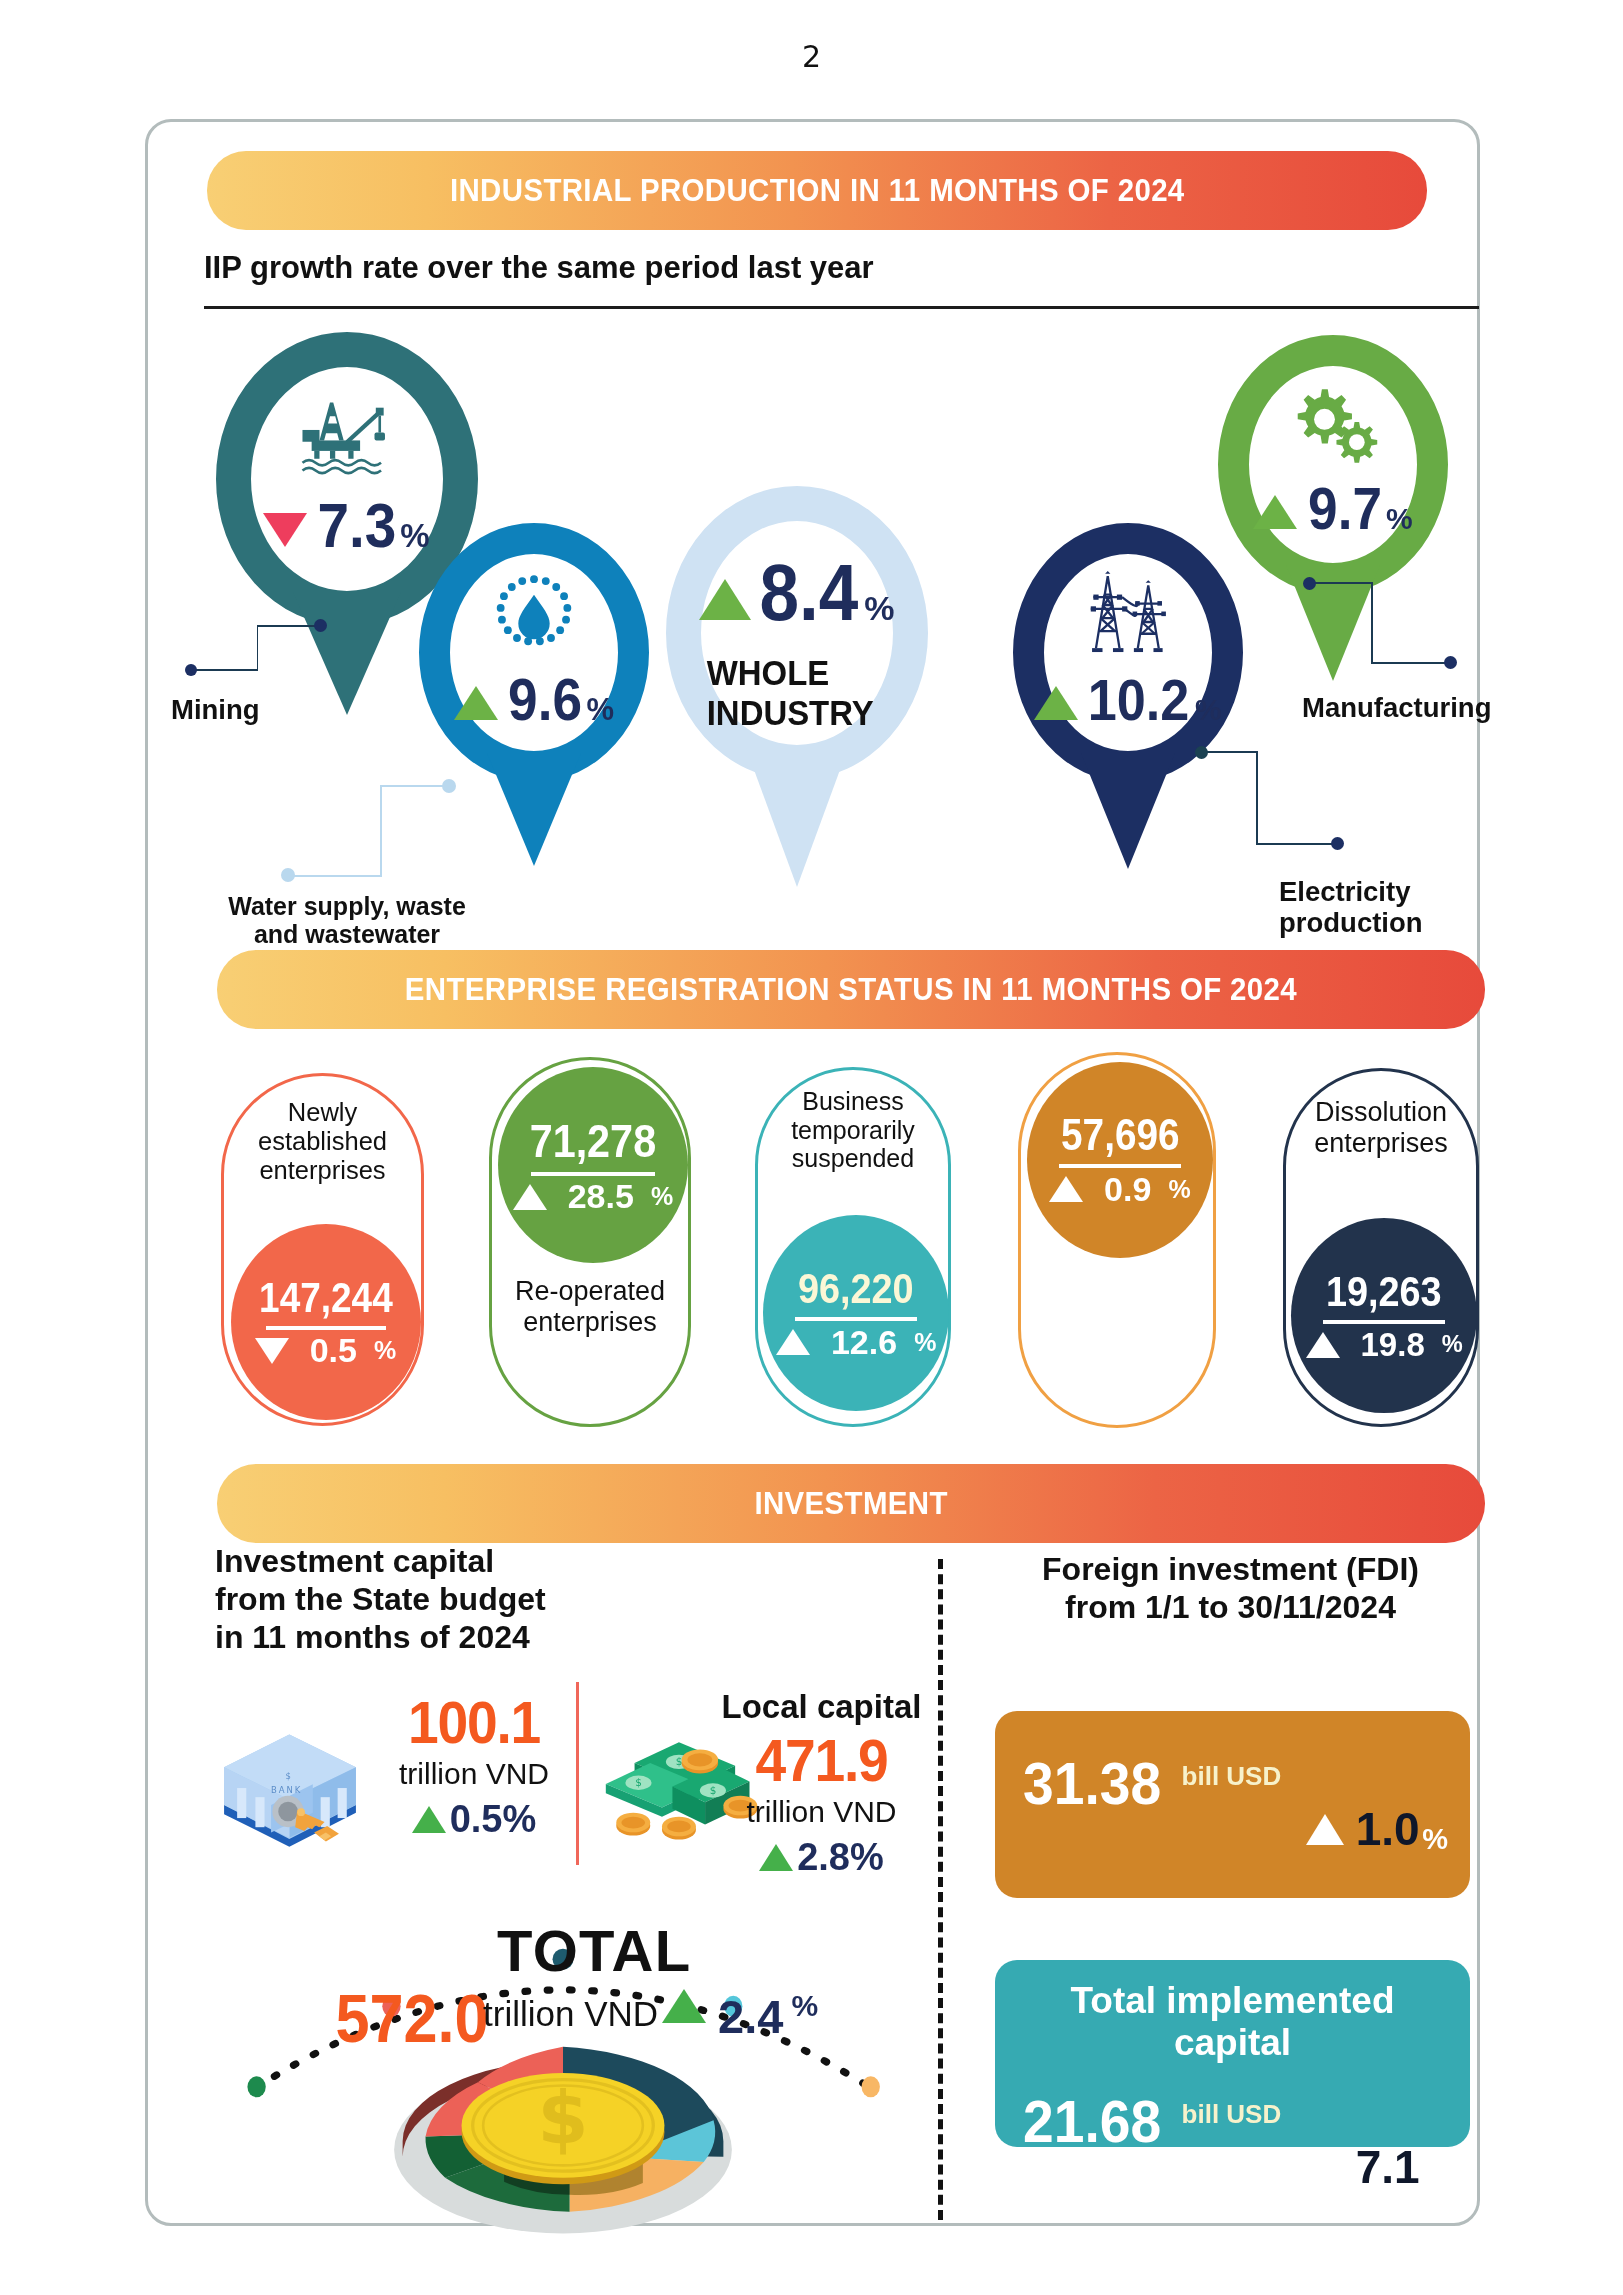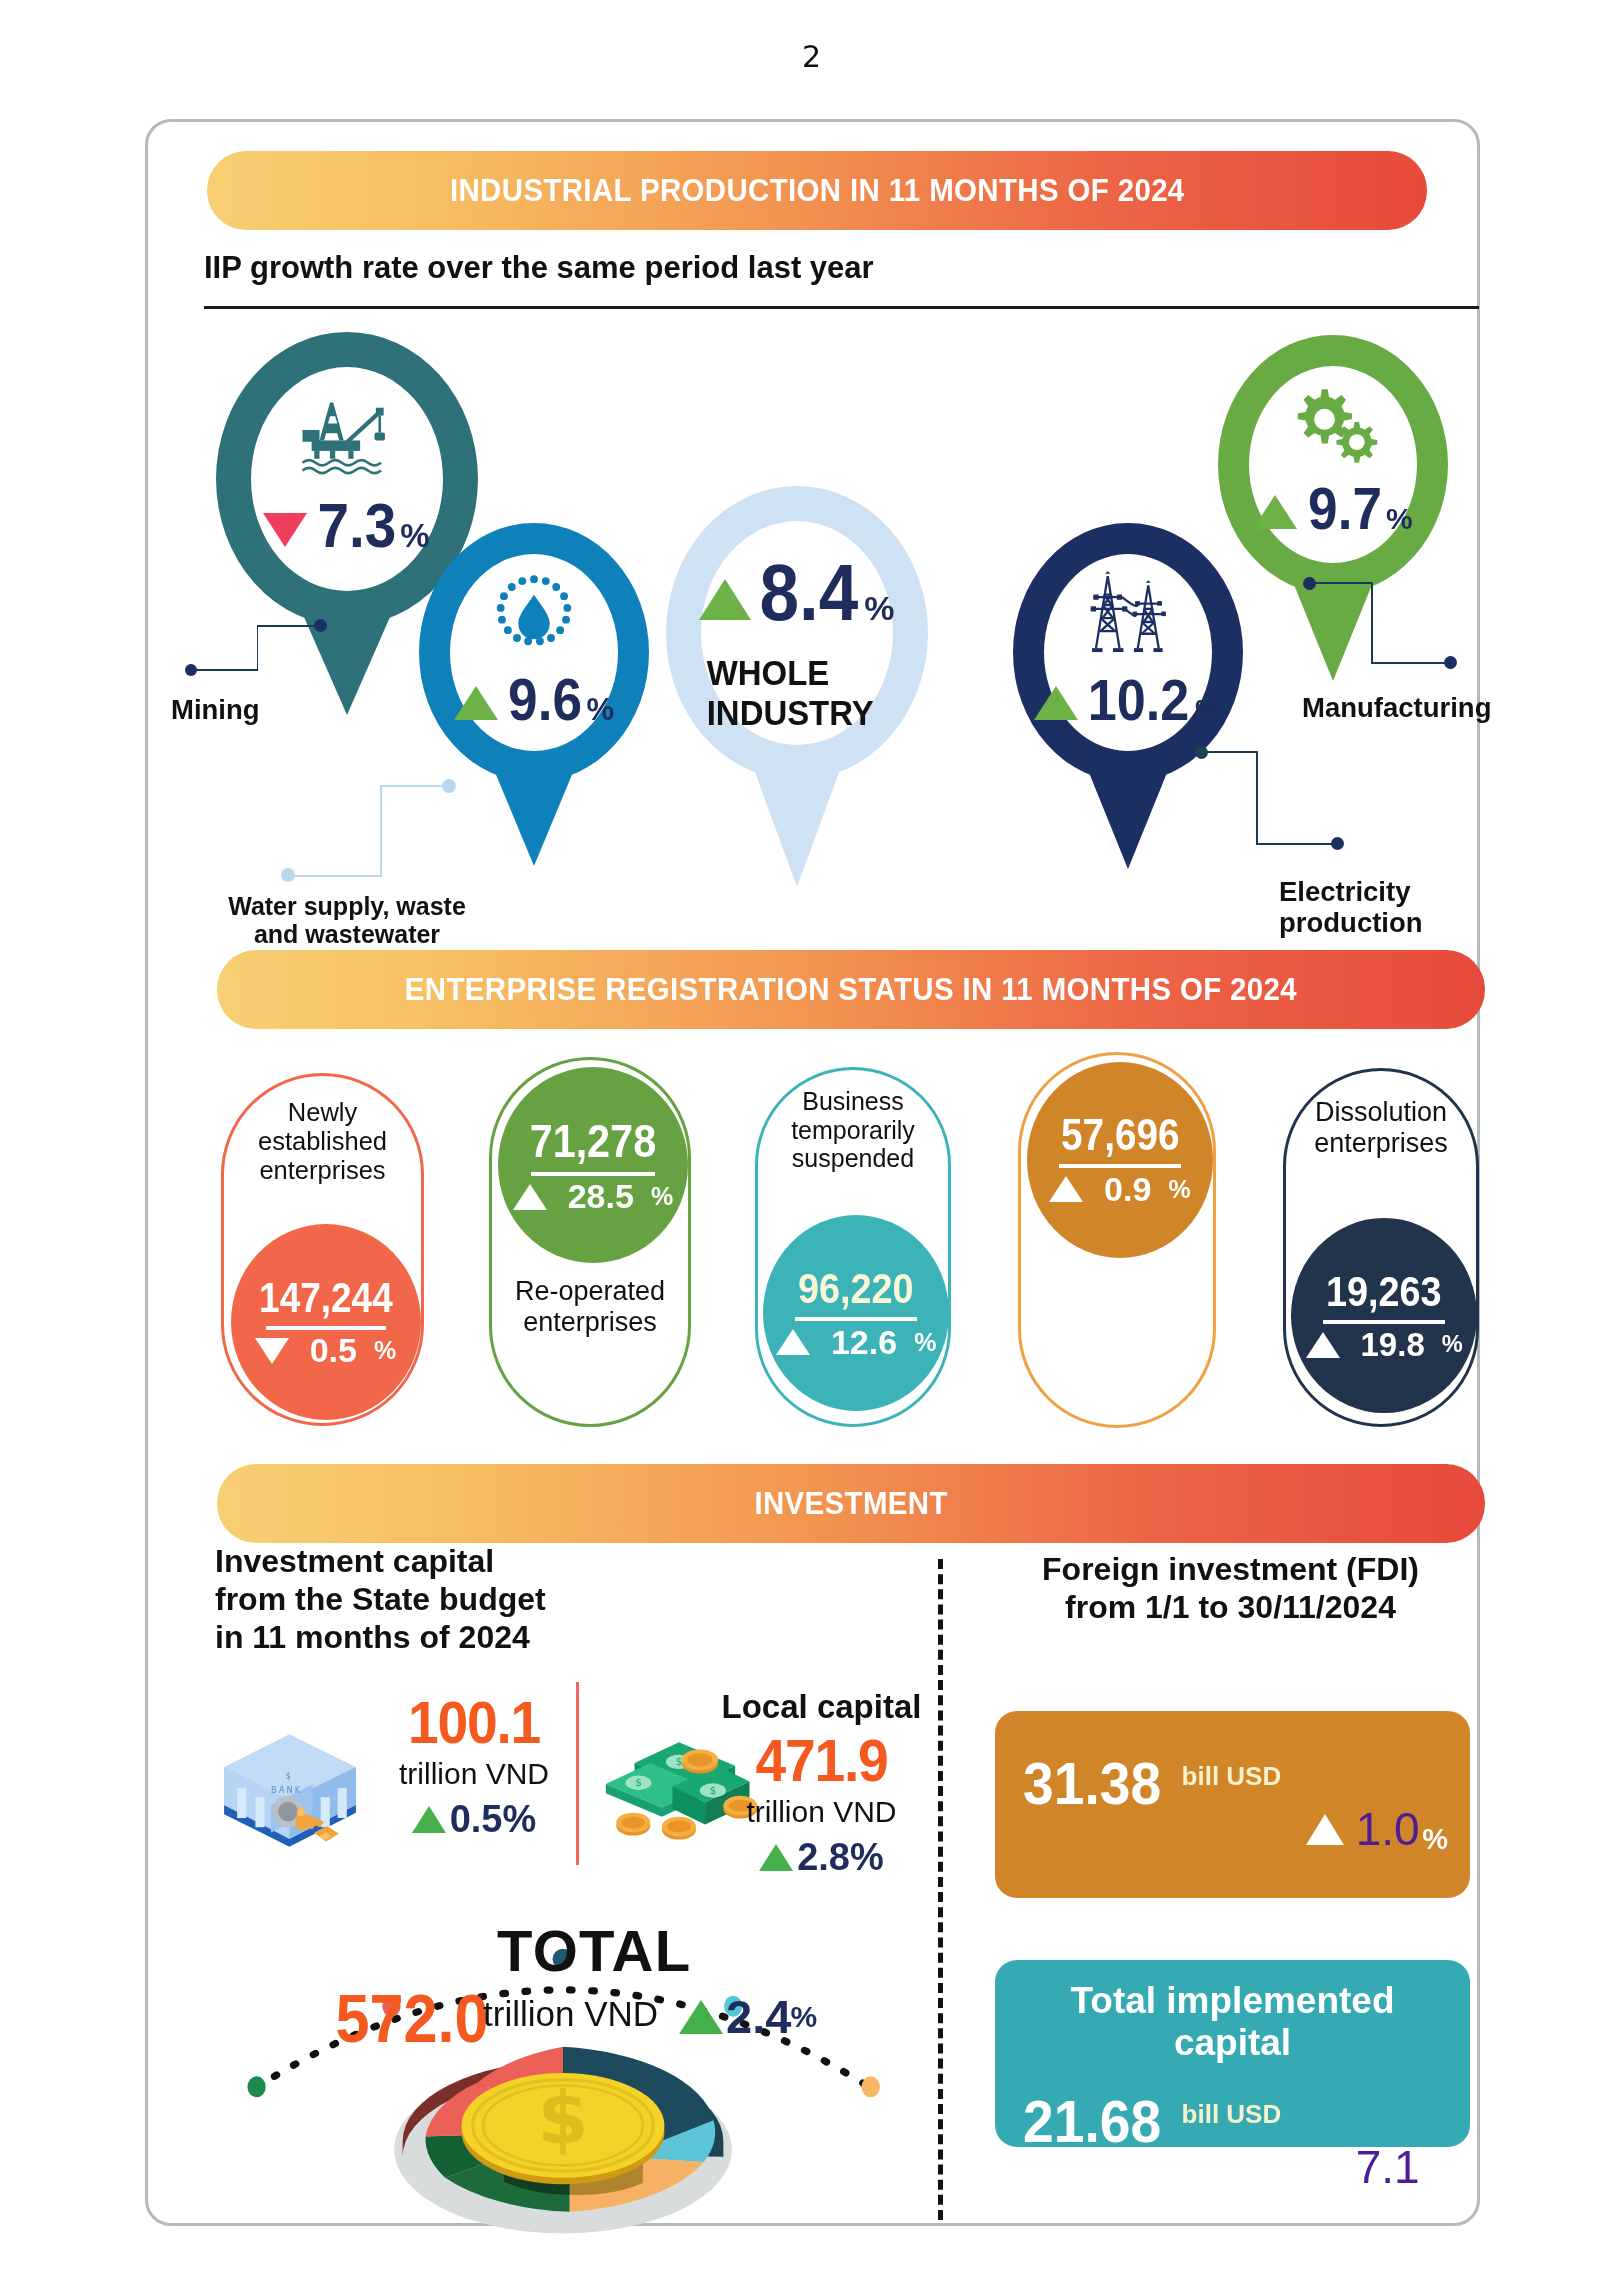--- a/index.html
+++ b/index.html
@@ -61,21 +61,21 @@
   .capblock .cu{font-size:30px;color:#111;}
   .capblock .cg{display:flex;align-items:center;justify-content:center;gap:3.9px;font-size:38px;font-weight:bold;color:#1f2d5c;}
   .gtri{width:0;height:0;border-left:17px solid transparent;border-right:17px solid transparent;border-bottom:27.5px solid #45b04a;}
 
   .fdibox{position:absolute;border-radius:22px;box-sizing:border-box;padding:14.4px 22px;}
   .fdibox .ft{font-size:37px;font-weight:bold;color:#fff;text-align:center;}
   .fdibox .fv{font-size:60px;font-weight:bold;color:#fff;transform:scaleX(.92);display:inline-block;}
   .fdibox .fu{font-size:26px;font-weight:bold;color:#f7f2cb;}
   .fdibox .fg{display:flex;align-items:center;justify-content:flex-end;gap:11.8px;}
   .fdibox .fg .wtri{border-left:19.6px solid transparent;border-right:19.6px solid transparent;border-bottom:31px solid #fff;}
-  .fdibox .fg .fgv{font-size:46px;font-weight:normal;color:#4c1d95;}
+  .fdibox .fg .fgv{font-size:46px;font-weight:bold;color:#0f172a;}
   .fdibox .fg .fgp{font-size:29px;font-weight:bold;color:#fff;}
 </style>
 </head>
 <body>
 
 <div class="page-num">2</div>
 
 <div class="card">
 
   <div class="banner" style="left:59px;top:29px;width:1220px;">
@@ -408,21 +408,21 @@
   <ellipse cx="62" cy="308" rx="14" ry="16" fill="#1d8a4d"></ellipse>
   <ellipse cx="268" cy="185" rx="14" ry="16" fill="#ec6157"></ellipse>
   <ellipse cx="530" cy="113" rx="16" ry="16" fill="#1e5b6e"></ellipse>
   <ellipse cx="790" cy="185" rx="14" ry="16" fill="#54c6da"></ellipse>
   <ellipse cx="1000" cy="308" rx="14" ry="16" fill="#f8b765"></ellipse>
 </svg>
 
 <div style="position:absolute;left:497px;top:1917px;font-size:58px;font-weight:bold;color:#111;letter-spacing:1.3px;">TOTAL</div>
 <div style="position:absolute;left:327px;top:1979px;font-size:68px;font-weight:bold;color:#f4591f;transform:scaleX(.9);">572.0</div>
 <div style="position:absolute;left:483px;top:1994px;font-size:35px;color:#111;">trillion VND</div>
-<div style="position:absolute;left:679px;top:1989px;display:flex;align-items:center;gap:3px;">
+<div style="position:absolute;left:662px;top:1989px;display:flex;gap:12px;">
   <span class="gtri" style="border-left:22px solid transparent;border-right:22px solid transparent;border-bottom:34px solid #45b04a;"></span>
   <span style="font-size:47px;font-weight:bold;color:#1f2d5c;">2.4</span>
   <span style="font-size:30px;font-weight:bold;color:#1f2d5c;margin-left:-3.9px;">%</span>
 </div>
 
 <svg style="position:absolute;left:373px;top:2022px;" width="380" height="216" viewBox="0 0 580 330">
   <ellipse cx="290" cy="195" rx="258" ry="128" fill="#d8dcdc"></ellipse>
   <path d="M290 60 A245 122 0 0 1 535 182 L535 206 A245 122 0 0 1 290 84 Z" fill="#1b4454"></path>
   <path d="M45 182 A245 122 0 0 1 290 60 L290 84 A245 122 0 0 0 45 206 Z" fill="#7b2f2a"></path>
   <g>

